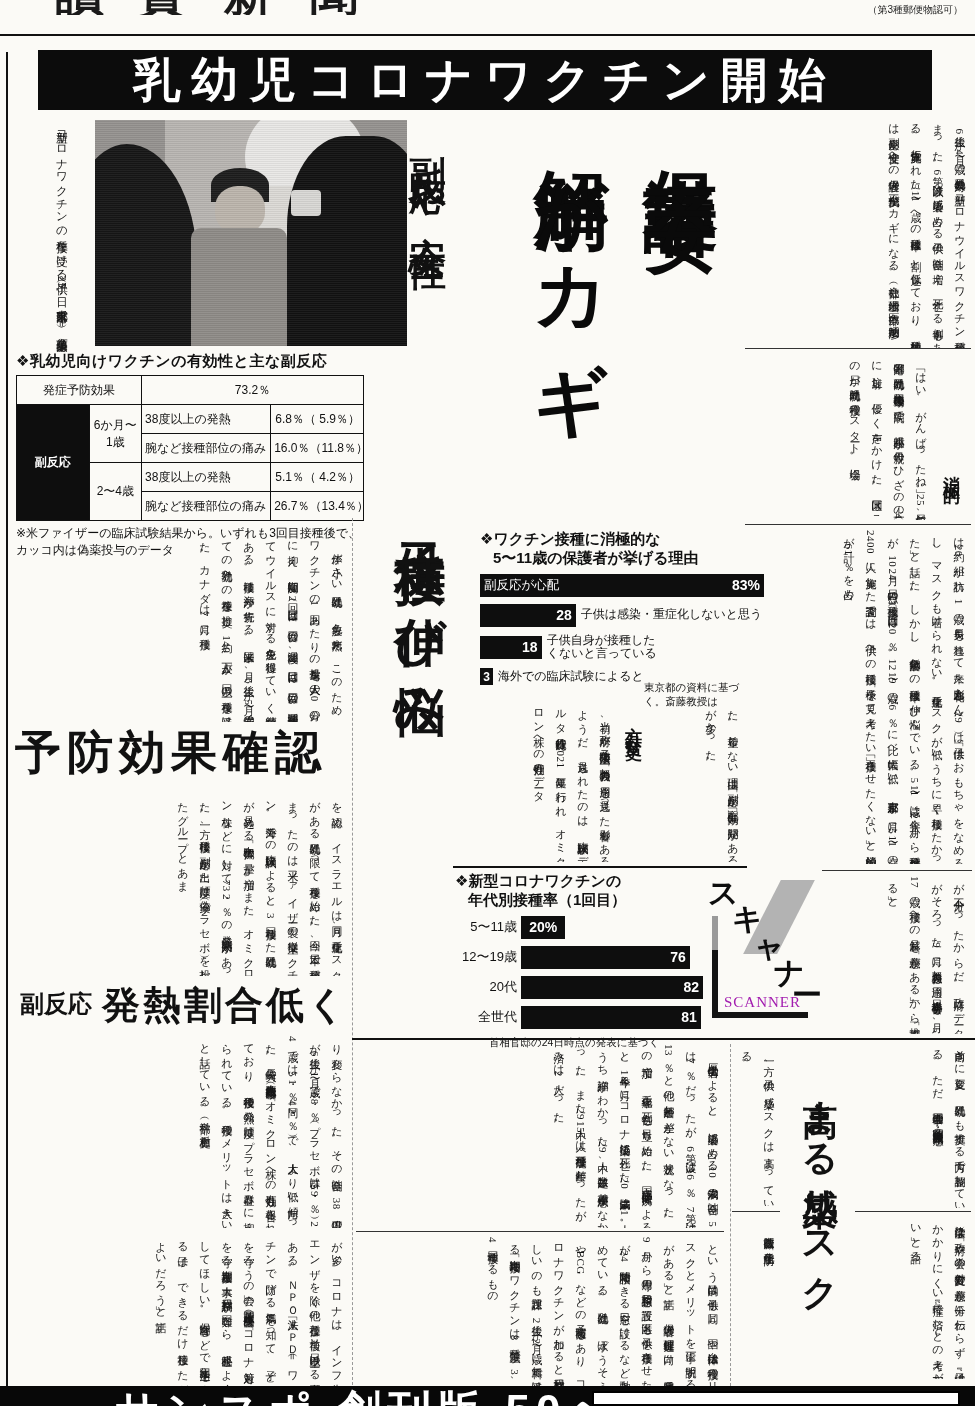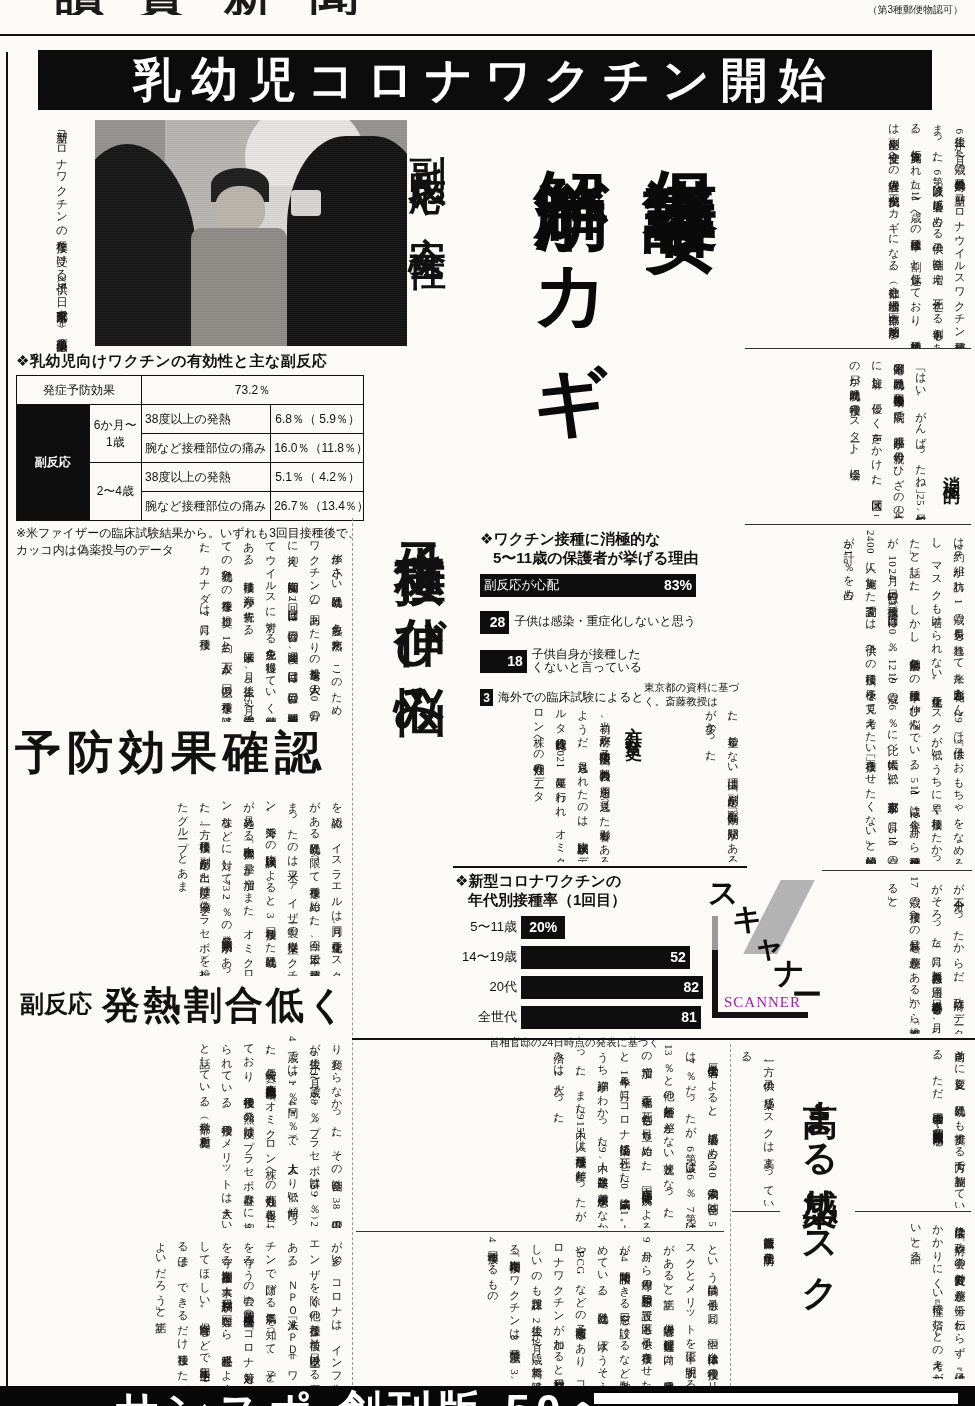--- a/index.html
+++ b/index.html
@@ -59,21 +59,21 @@
            font-family:"Liberation Serif","DejaVu Serif",serif;}
   .subhead-v{font-size:17px;font-weight:900;letter-spacing:6px;}
   
   .c-title{font-size:15px;font-weight:700;line-height:1.25;margin-bottom:6px;}
   .c-title .ind{padding-left:13px;margin-top:26px;}
   .bar{background:#0e0e0e;color:#fff;height:23px;display:flex;align-items:center;
        justify-content:space-between;box-sizing:border-box;padding:0 4px;white-space:nowrap;}
   .bar .bl{font-size:12.5px;}
   .bar .bv{font-size:14px;font-weight:700;margin-left:auto;}
   #chart1{left:480px;top:530px;width:268px;height:178px;}
-  #chart1 .c1row{display:flex;align-items:center;margin-bottom:14px;width:216px;border-radius:9px;}
+  #chart1 .c1row{display:flex;align-items:center;margin-bottom:7px;width:284px;border-radius:9px;}
   #chart1 .ol{font-size:12px;line-height:1.15;margin-left:5px;white-space:nowrap;}
   #chart1 .ol.wrap{white-space:normal;width:116px;word-break:break-all;}
   #chart1 .c-source{position:absolute;right:0;bottom:0;width:104px;font-size:10.5px;line-height:1.35;}
   #chart2{left:455px;top:872px;width:252px;height:164px;}
   #chart2 .c2row{display:flex;align-items:center;margin-bottom:7px;}
   #chart2 .c2label{width:62px;text-align:right;font-size:13px;margin-right:4px;white-space:nowrap;}
   #chart2 .c2track{width:182px;}
   #chart2 .c-source{font-size:10.5px;margin-left:34px;margin-top:2px;}
   
   #scanner{left:700px;top:874px;width:118px;height:148px;}
@@ -218,24 +218,24 @@
     </div>
     <div class="c2row">
       <div class="c2label">5〜11歳</div>
       <div class="c2track">
         <div class="bar" style="width: 24.4%;">
             <span class="bv" style="margin:0 auto;">20%</span>
           </div>
       </div>
     </div>
     <div class="c2row">
-      <div class="c2label">14〜19歳</div>
+      <div class="c2label">12〜19歳</div>
       <div class="c2track">
         <div class="bar" style="width: 92.7%;">
-            <span class="bv">52</span>
+            <span class="bv">76</span>
           </div>
       </div>
     </div>
     <div class="c2row">
       <div class="c2label">20代</div>
       <div class="c2track">
         <div class="bar" style="width: 100%;">
             <span class="bv">82</span>
           </div>
       </div>

